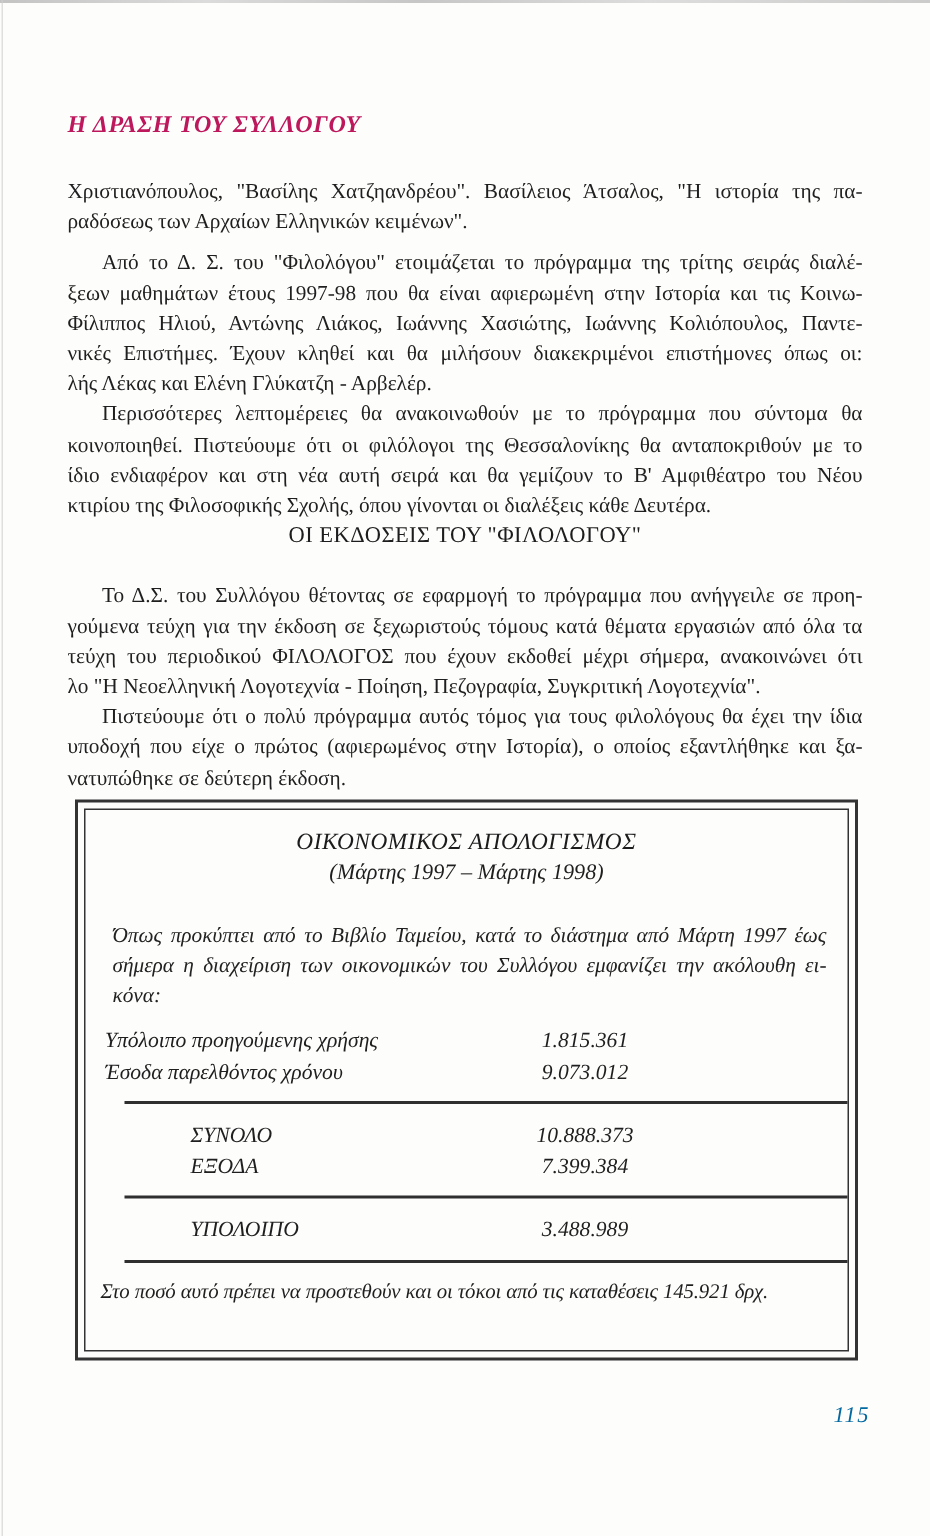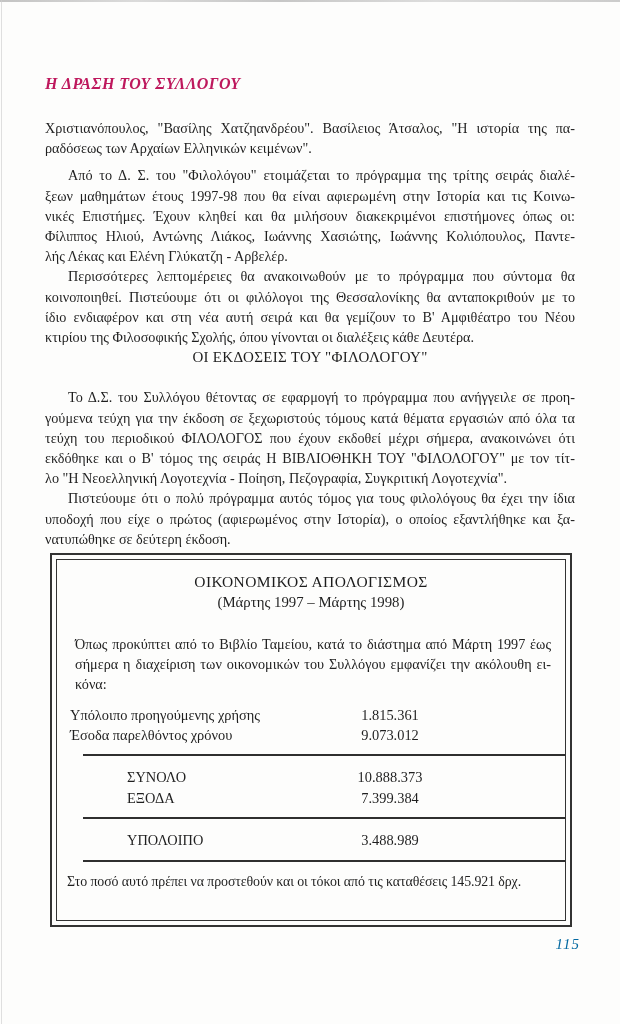--- a/index.html
+++ b/index.html
@@ -53,20 +53,21 @@
     color: #1d1d1d;
     line-height: 20.2px;
   }
 
   
   .fin-box {
     margin: 4px 3px 0 5px;
     border: 2px solid #333;
     padding: 4px;
     background: #fdfdfc;
+    font-style: italic;
   }
   .fin-box-inner {
     border: 1px solid #333;
     padding: 12px 0 30px 0;
   }
   .fin-title {
     text-align: center;
     font-size: 15.5px;
     letter-spacing: .4px;
     color: #1c1c1c;
@@ -129,39 +130,38 @@
   <div class="doc-title">Η ΔΡΑΣΗ ΤΟΥ ΣΥΛΛΟΓΟΥ</div>
 
   <div class="para p1">
       <div class="tline">Χριστιανόπουλος, "Βασίλης Χατζηανδρέου". Βασίλειος Άτσαλος, "Η ιστορία της πα-</div>
       <div class="tline tlast">ραδόσεως των Αρχαίων Ελληνικών κειμένων".</div>
     </div>
 
   <div class="para p2">
       <div class="tline tindent">Από το Δ. Σ. του "Φιλολόγου" ετοιμάζεται το πρόγραμμα της τρίτης σειράς διαλέ-</div>
       <div class="tline">ξεων μαθημάτων έτους 1997-98 που θα είναι αφιερωμένη στην Ιστορία και τις Κοινω-</div>
+      <div class="tline">Φίλιππος Ηλιού, Αντώνης Λιάκος, Ιωάννης Χασιώτης, Ιωάννης Κολιόπουλος, Παντε-</div>
       <div class="tline">νικές Επιστήμες. Έχουν κληθεί και θα μιλήσουν διακεκριμένοι επιστήμονες όπως οι:</div>
-      <div class="tline">Φίλιππος Ηλιού, Αντώνης Λιάκος, Ιωάννης Χασιώτης, Ιωάννης Κολιόπουλος, Παντε-</div>
       <div class="tline tlast">λής Λέκας και Ελένη Γλύκατζη - Αρβελέρ.</div>
     </div>
 
   <div class="para p3">
       <div class="tline tindent">Περισσότερες λεπτομέρειες θα ανακοινωθούν με το πρόγραμμα που σύντομα θα</div>
       <div class="tline">κοινοποιηθεί. Πιστεύουμε ότι οι φιλόλογοι της Θεσσαλονίκης θα ανταποκριθούν με το</div>
       <div class="tline">ίδιο ενδιαφέρον και στη νέα αυτή σειρά και θα γεμίζουν το Β' Αμφιθέατρο του Νέου</div>
       <div class="tline tlast">κτιρίου της Φιλοσοφικής Σχολής, όπου γίνονται οι διαλέξεις κάθε Δευτέρα.</div>
     </div>
 
   <div class="section-heading">ΟΙ ΕΚΔΟΣΕΙΣ ΤΟΥ "ΦΙΛΟΛΟΓΟΥ"</div>
 
   <div class="para p4">
       <div class="tline tindent">Το Δ.Σ. του Συλλόγου θέτοντας σε εφαρμογή το πρόγραμμα που ανήγγειλε σε προη-</div>
       <div class="tline">γούμενα τεύχη για την έκδοση σε ξεχωριστούς τόμους κατά θέματα εργασιών από όλα τα</div>
       <div class="tline">τεύχη του περιοδικού ΦΙΛΟΛΟΓΟΣ που έχουν εκδοθεί μέχρι σήμερα, ανακοινώνει ότι</div>
-      <div class="tline">εκδόθηκε και ο Β' τόμος της σειράς Η ΒΙΒΛΙΟΘΗΚΗ ΤΟΥ "ΦΙΛΟΛΟΓΟΥ" με τον τίτ-</div>
       <div class="tline tlast">λο "Η Νεοελληνική Λογοτεχνία - Ποίηση, Πεζογραφία, Συγκριτική Λογοτεχνία".</div>
     </div>
 
   <div class="para p5">
       <div class="tline tindent">Πιστεύουμε ότι ο πολύ πρόγραμμα αυτός τόμος για τους φιλολόγους θα έχει την ίδια</div>
       <div class="tline">υποδοχή που είχε ο πρώτος (αφιερωμένος στην Ιστορία), ο οποίος εξαντλήθηκε και ξα-</div>
       <div class="tline tlast">νατυπώθηκε σε δεύτερη έκδοση.</div>
     </div>
 
   <div class="fin-box">

